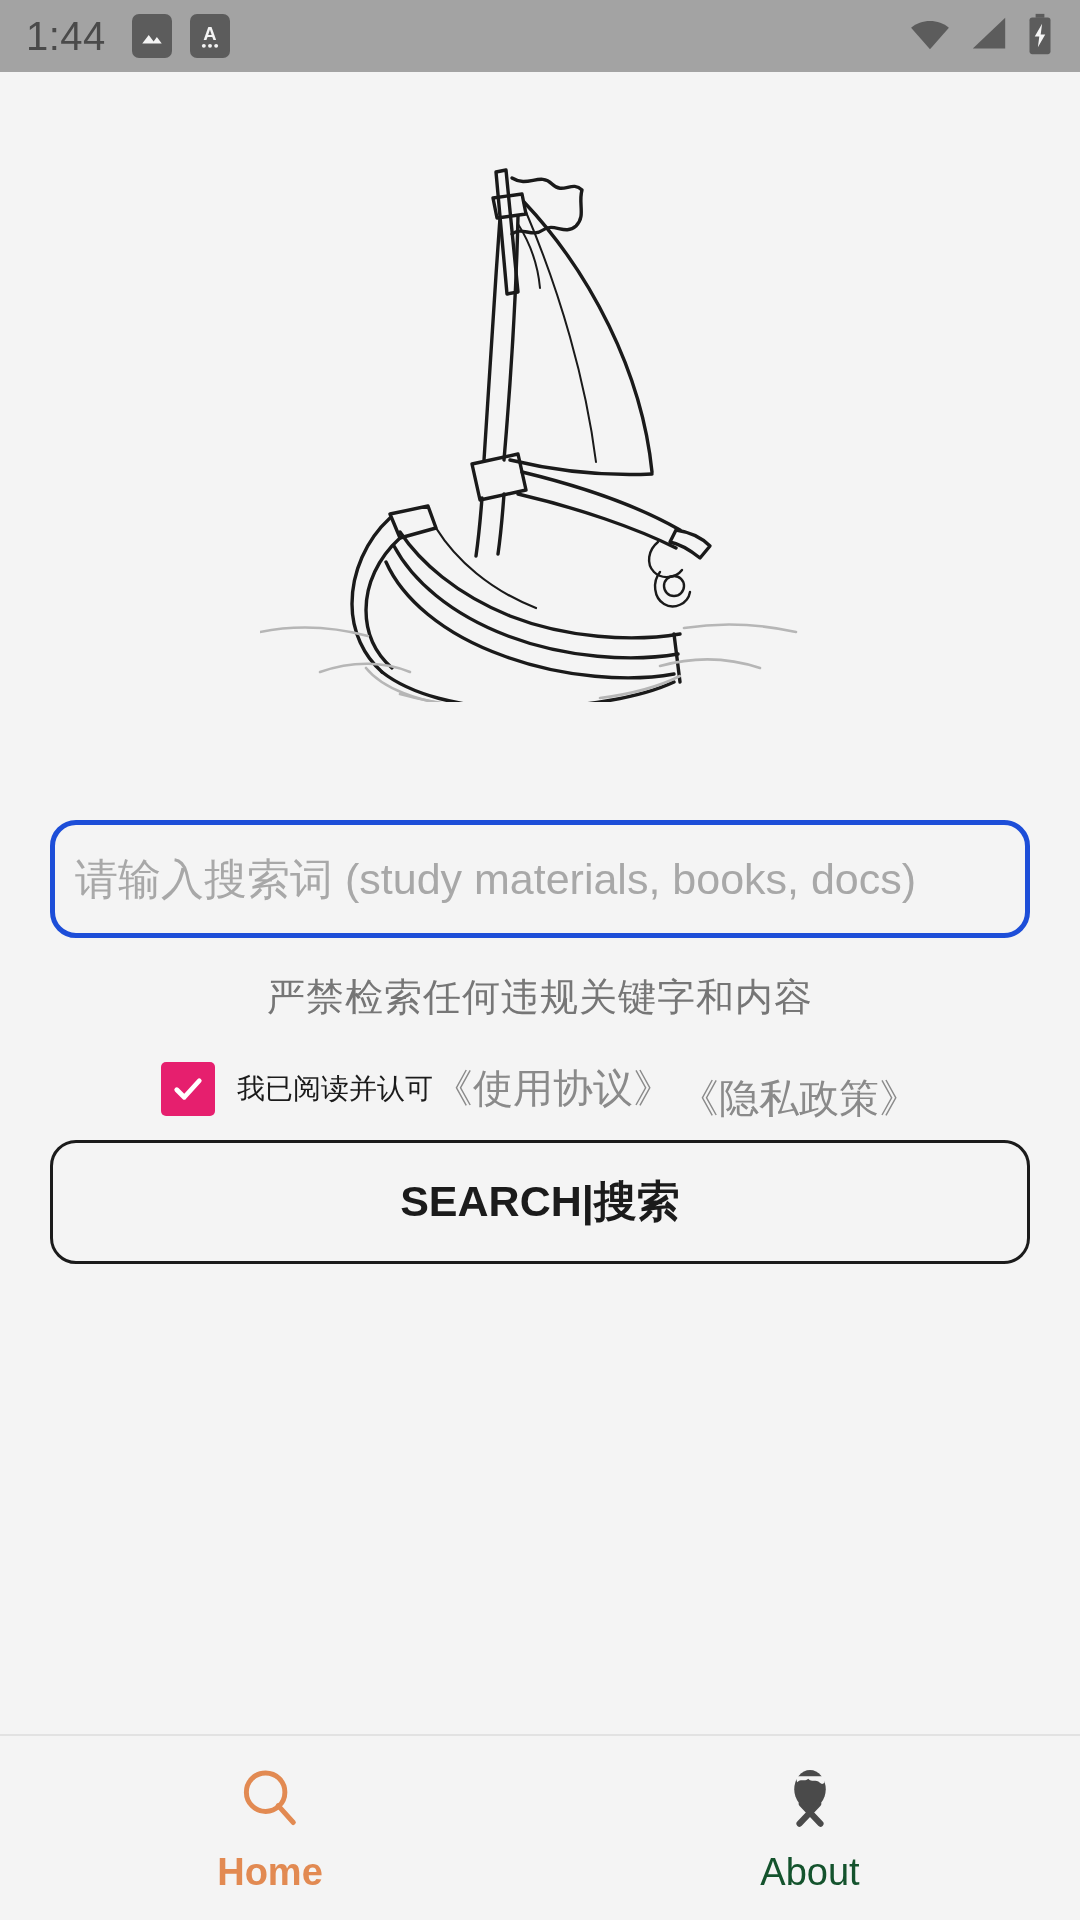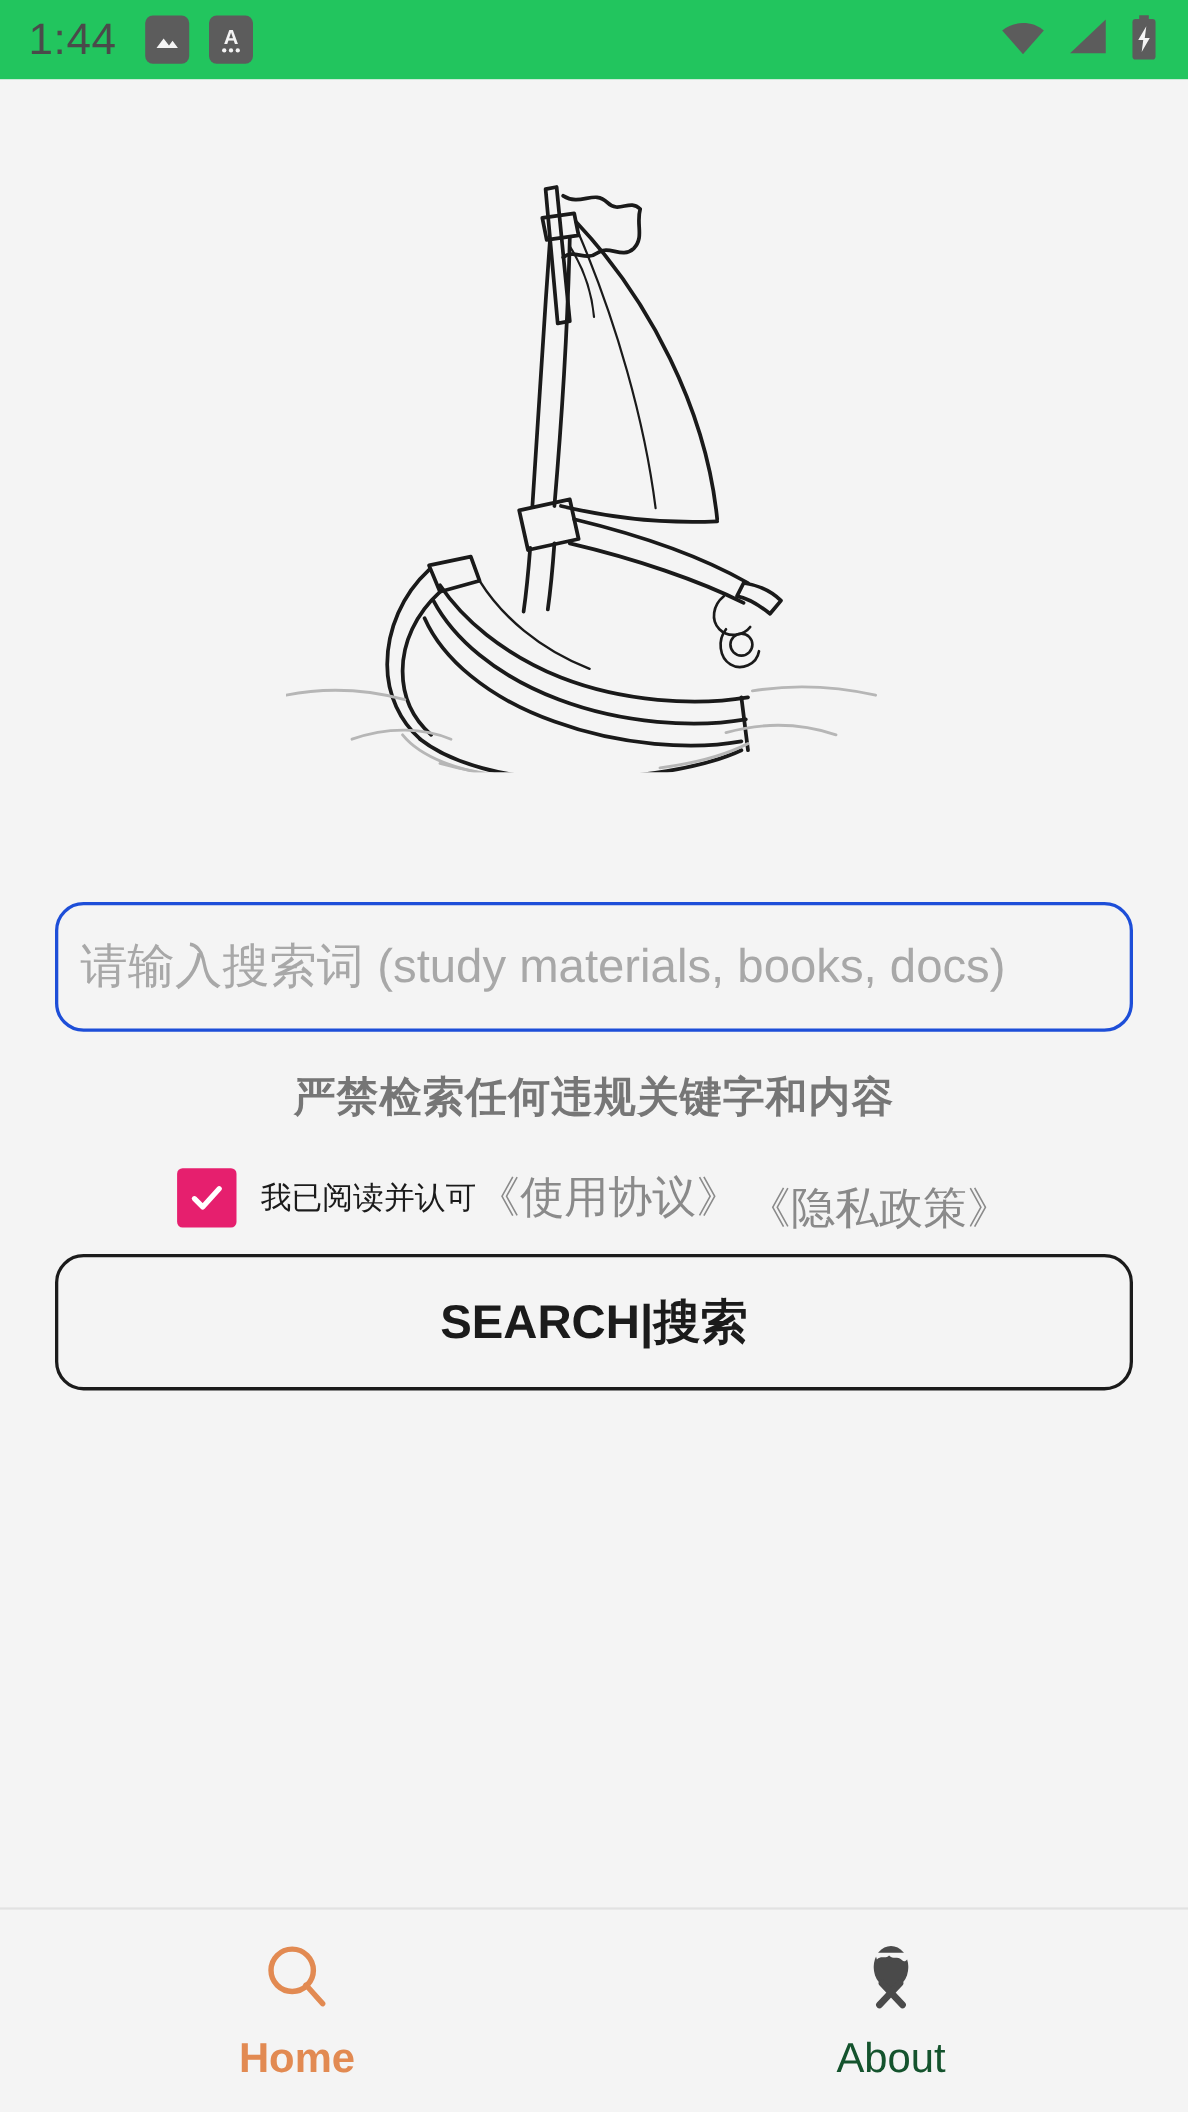--- a/index.html
+++ b/index.html
@@ -10,21 +10,21 @@
     overflow:hidden;
     position:relative;
   }
 
   
   .statusbar {
     height:72px;
     display:flex;
     align-items:center;
     padding:0 26px;
-    background:#22c55e;
+    background:#a3a3a3;
   }
   .sb-time {
     font-size:40px;
     color:#4a4a4a;
     letter-spacing:0.5px;
     font-weight:400;
   }
   .sb-left-icons { display:flex; align-items:center; gap:18px; margin-left:26px; }
   .sb-badge {
     width:40px; height:44px;
@@ -43,21 +43,21 @@
     align-items:center;
     justify-content:center;
   }
   .illustration { width:560px; height:560px; }
 
   
   .content { padding:0 50px; }
 
   .search-field {
     height:118px;
-    border:3px solid #1d4ed8;
+    border:5px solid #1d4ed8;
     border-radius:26px;
     background:#f4f4f4;
     display:flex;
     align-items:center;
     padding:0 20px;
     overflow:hidden;
     margin-top:48px;
   }
   .search-input {
     border:none;
@@ -70,21 +70,20 @@
     white-space:nowrap;
   }
   .search-input::placeholder { color:#a8a8a8; opacity:1; }
 
   .warning {
     text-align:center;
     font-size:38px;
     color:#767676;
     margin-top:34px;
     letter-spacing:1px;
-    font-weight:bold;
   }
 
   .agree-row {
     display:flex;
     align-items:center;
     justify-content:center;
     margin-top:28px;
     gap:0;
   }
   .checkbox {

